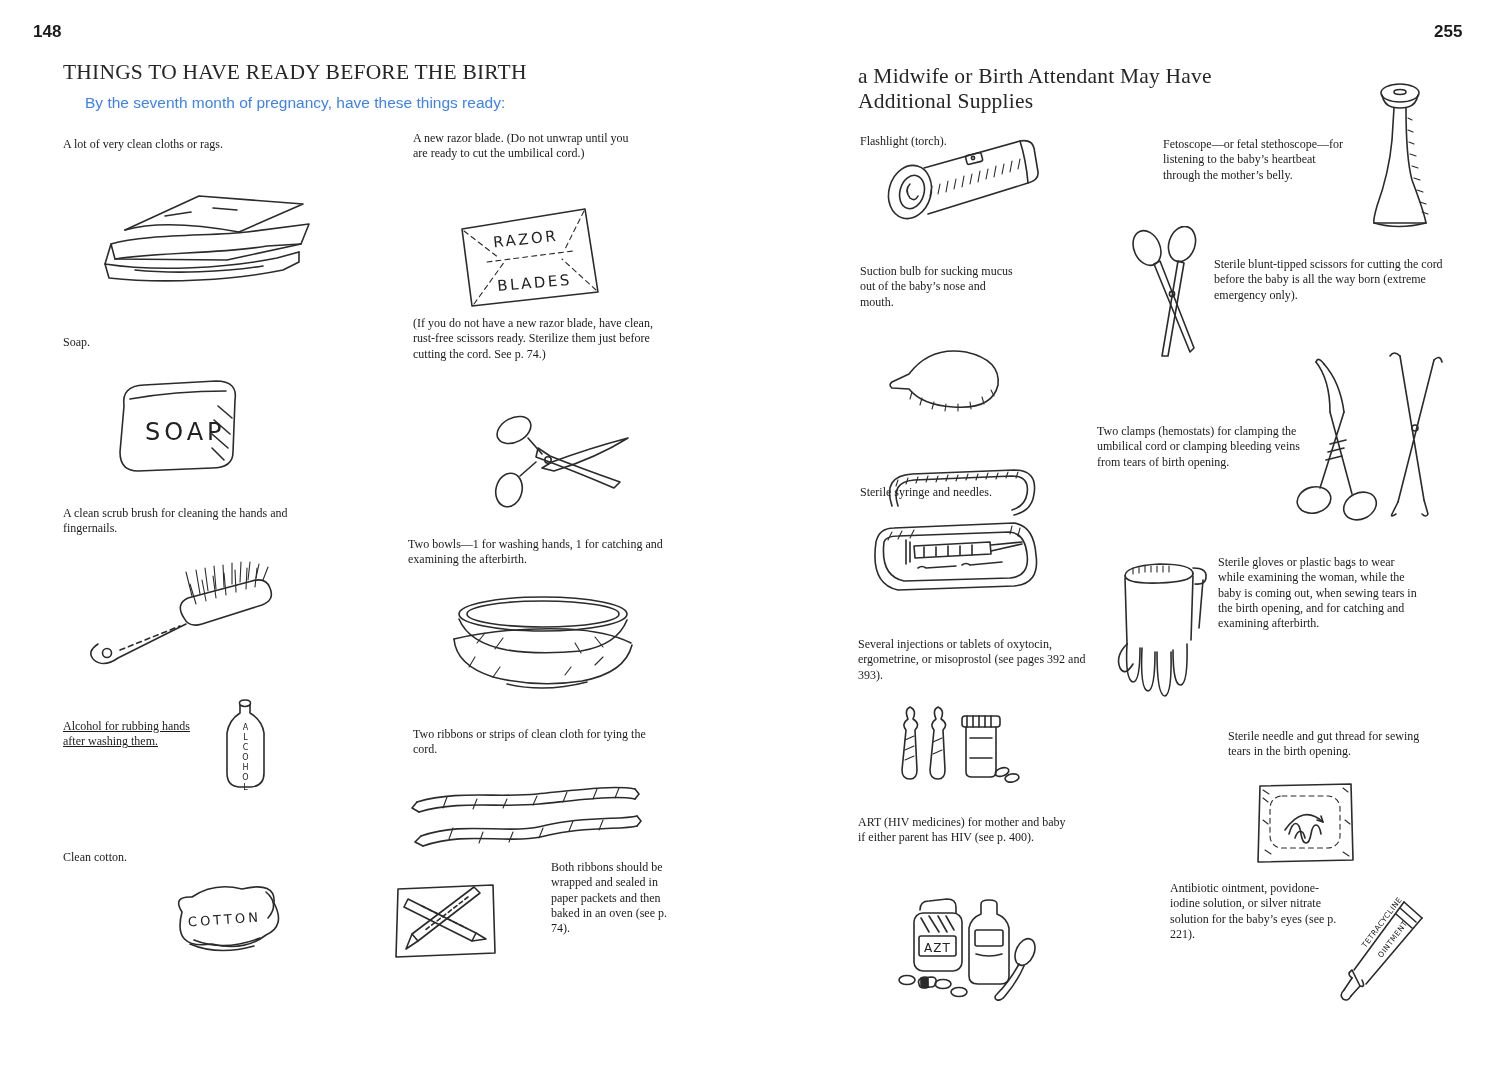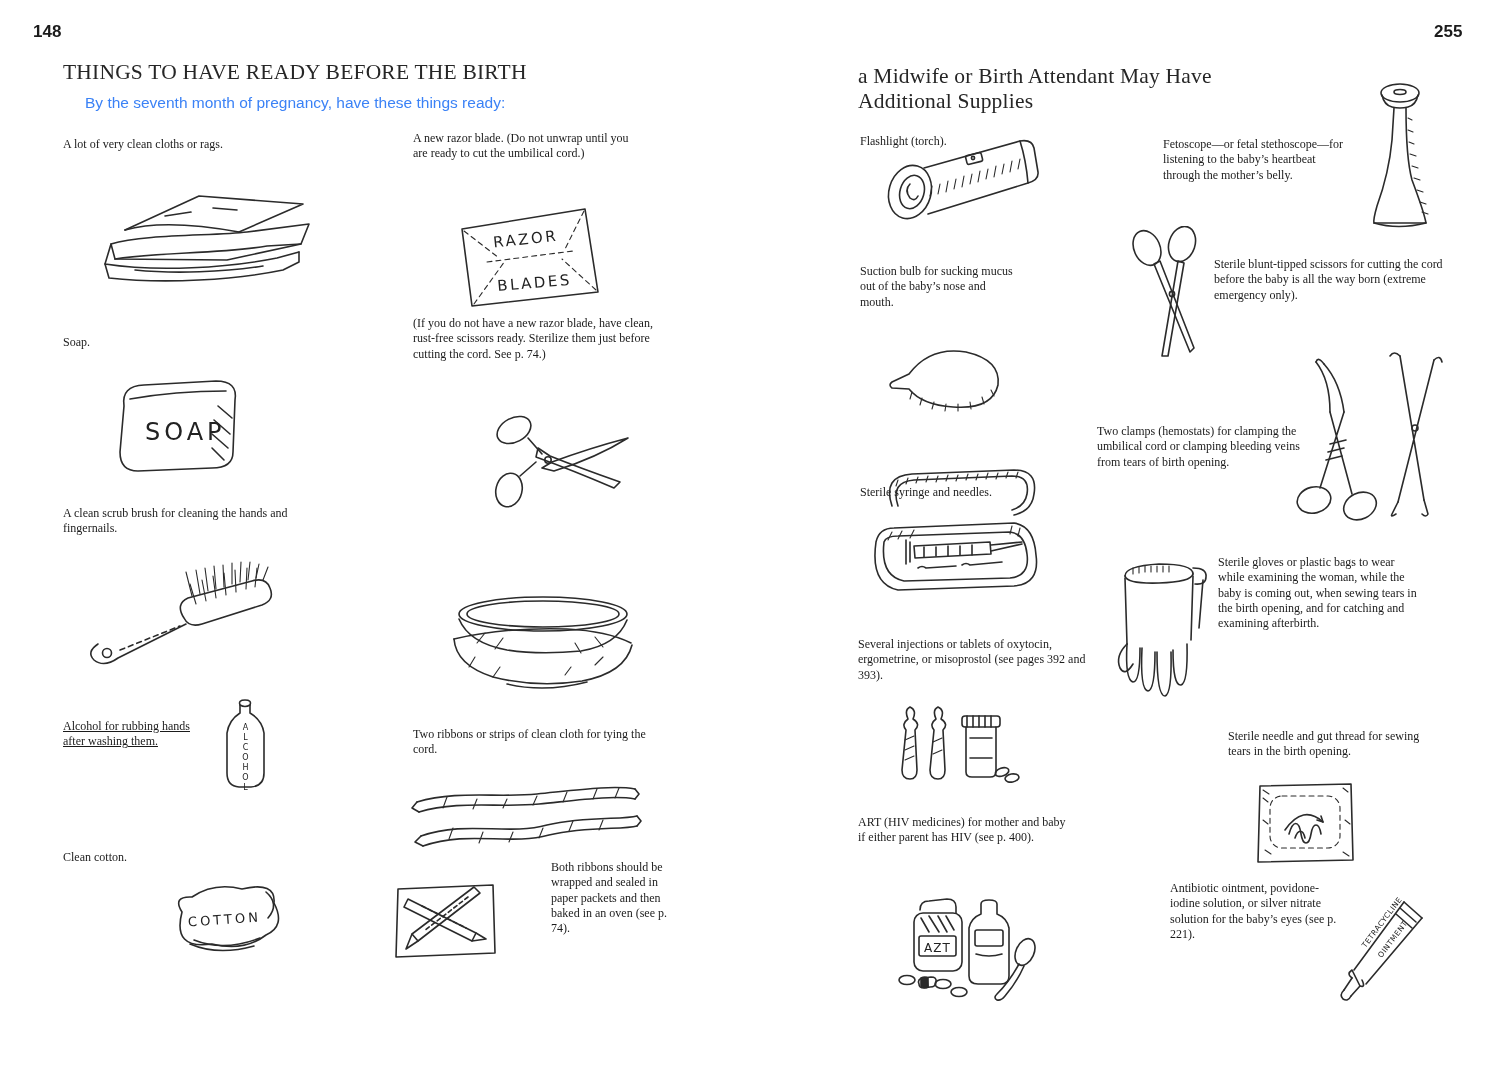--- a/index.html
+++ b/index.html
@@ -111,20 +111,21 @@
     <g class="sk">
       <path d="M150,36 Q112,46 74,60 L64,66 L76,69 Q118,56 150,36 Z"></path>
       <path d="M142,80 Q102,66 72,54 L60,46 L58,55 Q94,68 136,86 Z"></path>
       <ellipse cx="36" cy="28" rx="18" ry="12" transform="rotate(-28 36 28)"></ellipse>
       <ellipse cx="31" cy="88" rx="13" ry="17" transform="rotate(14 31 88)"></ellipse>
       <path d="M50,36 L64,52 M42,74 L58,60"></path>
       <circle cx="70" cy="58" r="3.2"></circle>
     </g>
   </svg>
 
+  <div class="abs cap" style="left:408px;top:537px;width:262px;">Two bowls—1 for washing hands, 1 for catching and examining the afterbirth.</div>
   <svg class="abs" style="left:445px;top:583px;" width="195" height="120" viewBox="0 0 195 120">
     <g class="sk">
       <ellipse cx="98" cy="31" rx="84" ry="17"></ellipse>
       <ellipse cx="98" cy="31" rx="76" ry="13"></ellipse>
       <path d="M14,36 Q24,60 62,67 Q94,72 136,68 Q172,62 182,37"></path>
       <path d="M9,56 Q60,44 122,46 Q162,48 186,60"></path>
       <path d="M9,56 Q11,82 48,94 Q92,105 137,98 Q180,90 187,62"></path>
       <path d="M62,101 Q100,110 142,99"></path>
     </g>
     <g class="skt">

